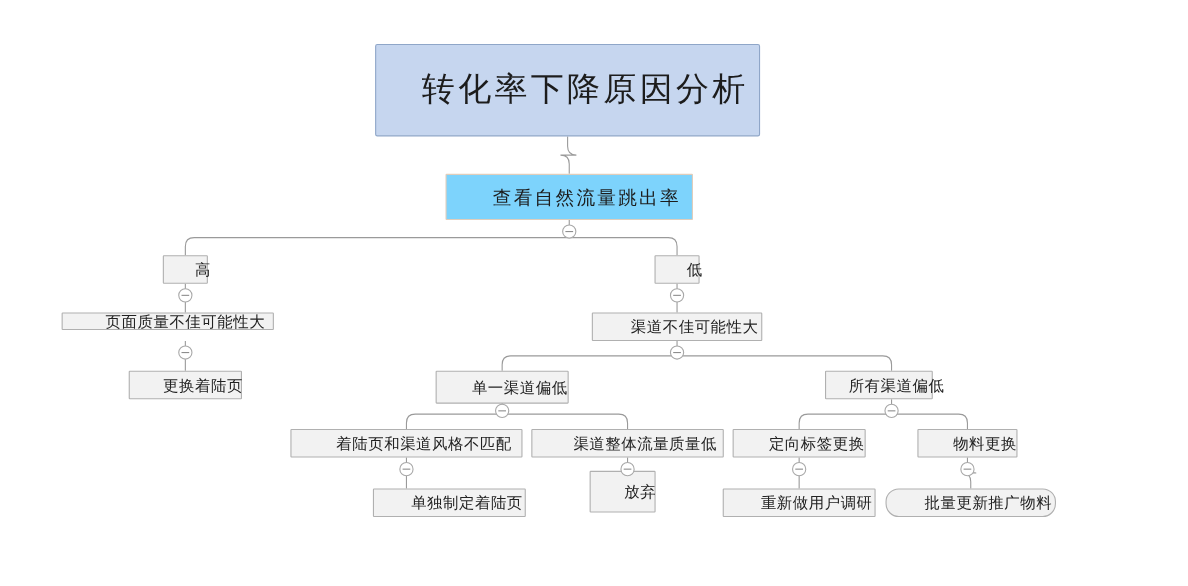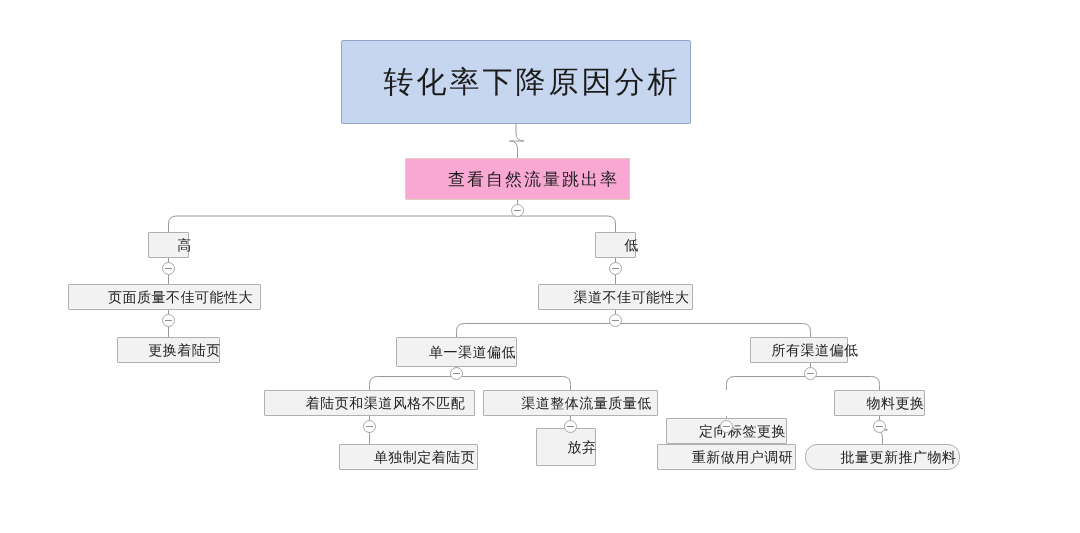--- a/index.html
+++ b/index.html
@@ -45,21 +45,21 @@
   }
   .node.root {
     background: #c6d6ef;
     border: 1px solid #8fa6c8;
     font-size: 30px;
     letter-spacing: 3px;
     color: #1c1c1c;
     border-radius: 2px;
   }
   .node.level2 {
-    background: #f9a8d4;
+    background: #7dd3fc;
     border: 1px solid #e0cdbb;
     font-size: 17px;
     letter-spacing: 2px;
     color: #1c1c1c;
   }
   .toggle {
     position: absolute;
     width: 13px;
     height: 13px;
     box-sizing: border-box;
@@ -109,42 +109,42 @@
       </div>
       <div class="node level2" style="left: 405px; top: 158px; width: 225px; height: 42px;">
         <span>查看自然流量跳出率</span>
       </div>
       <div class="node" style="left: 148px; top: 232px; width: 41px; height: 26px;">
         <span>高</span>
       </div>
       <div class="node" style="left: 595px; top: 232px; width: 41px; height: 26px;">
         <span>低</span>
       </div>
-      <div class="node" style="left: 68px; top: 284px; width: 193px; height: 26px;">
+      <div class="node" style="left: 56px; top: 284px; width: 193px; height: 16px;">
         <span>页面质量不佳可能性大</span>
       </div>
       <div class="node" style="left: 538px; top: 284px; width: 155px; height: 26px;">
         <span>渠道不佳可能性大</span>
       </div>
       <div class="node" style="left: 117px; top: 337px; width: 103px; height: 26px;">
         <span>更换着陆页</span>
       </div>
       <div class="node" style="left: 396px; top: 337px; width: 121px; height: 30px; text-align: right;">
         <span>单一渠道偏低</span>
       </div>
       <div class="node" style="left: 750px; top: 337px; width: 98px; height: 26px;">
         <span>所有渠道偏低</span>
       </div>
       <div class="node" style="left: 264px; top: 390px; width: 211px; height: 26px;">
         <span>着陆页和渠道风格不匹配</span>
       </div>
       <div class="node" style="left: 483px; top: 390px; width: 175px; height: 26px;">
         <span>渠道整体流量质量低</span>
       </div>
-      <div class="node" style="left: 666px; top: 390px; width: 121px; height: 26px; margin-top: 28px;">
+      <div class="node" style="left: 666px; top: 390px; width: 121px; height: 26px;">
         <span>定向标签更换</span>
       </div>
       <div class="node" style="left: 834px; top: 390px; width: 91px; height: 26px;">
         <span>物料更换</span>
       </div>
       <div class="node" style="left: 301px; top: 444px; width: 139px; height: 26px; margin-left: 38px;">
         <span>单独制定着陆页</span>
       </div>
       <div class="node" style="left: 536px; top: 428px; width: 60px; height: 38px;">
         <span>放弃</span>

